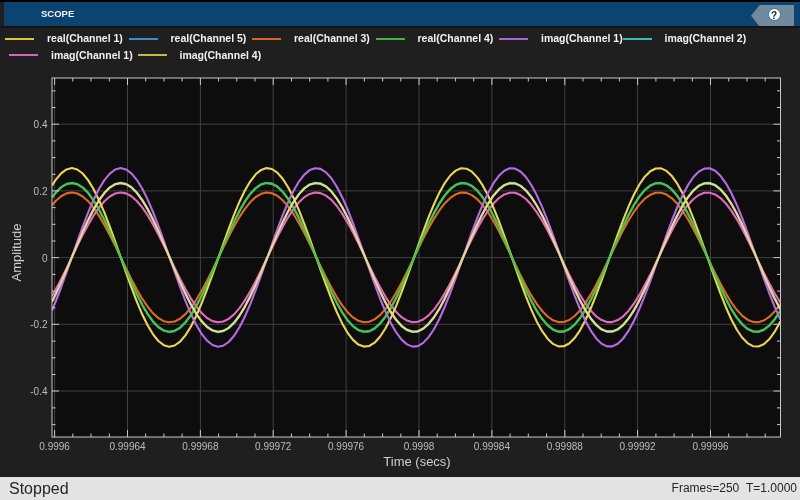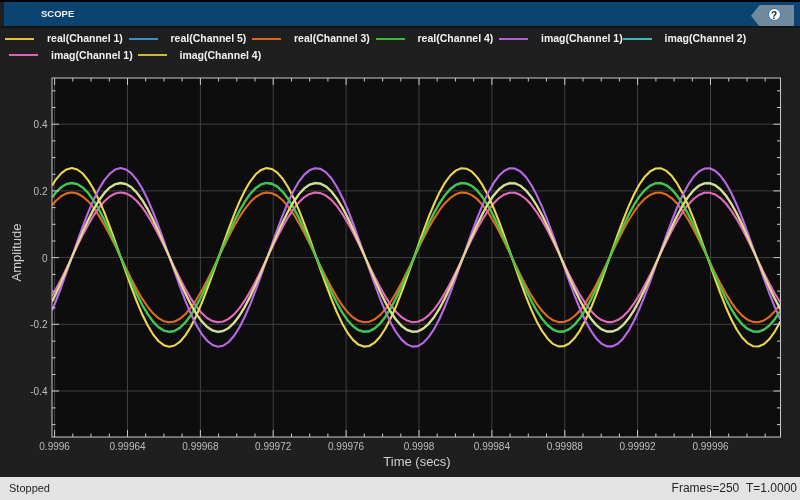--- a/index.html
+++ b/index.html
@@ -18,21 +18,21 @@
 .li { position:absolute; height:12px; line-height:12px; }
 .sw { display:inline-block; width:29px; height:1.6px; vertical-align:middle; margin-top:1px; }
 .lt { color:#F2F2F2; font-size:10.5px; font-weight:bold; margin-left:13px; vertical-align:middle; }
 #plot { position:absolute; left:0; top:0; }
 text { fill:#BDBDBD; font-size:10px; font-family:"Liberation Sans", sans-serif; }
 #xtitle { position:absolute; left:0; top:454px; width:834px; text-align:center; color:#CFCFCF; font-size:13px; }
 #ytitle { position:absolute; left:-44px; top:245px; width:120px; text-align:center; color:#CFCFCF;
   font-size:13px; transform:rotate(-90deg); transform-origin:center; }
 #status { position:absolute; left:0; top:477px; width:800px; height:23px; background:#E3E3E3;
   color:#262626; font-size:12px; line-height:23px; }
-#status .l { position:absolute; left:9px; font-size:11px; }
+#status .l { position:absolute; left:9px; font-size:16px; }
 #status .r { position:absolute; right:3px;text-align:center; }
 </style></head>
 <body>
 <div id="app">
   <div id="topblack"></div>
   <div id="toolbar">
     <div class="tab" style="left:37px">SCOPE</div>
     <div id="help"></div>
     <div id="helpc">?</div>
   </div>

